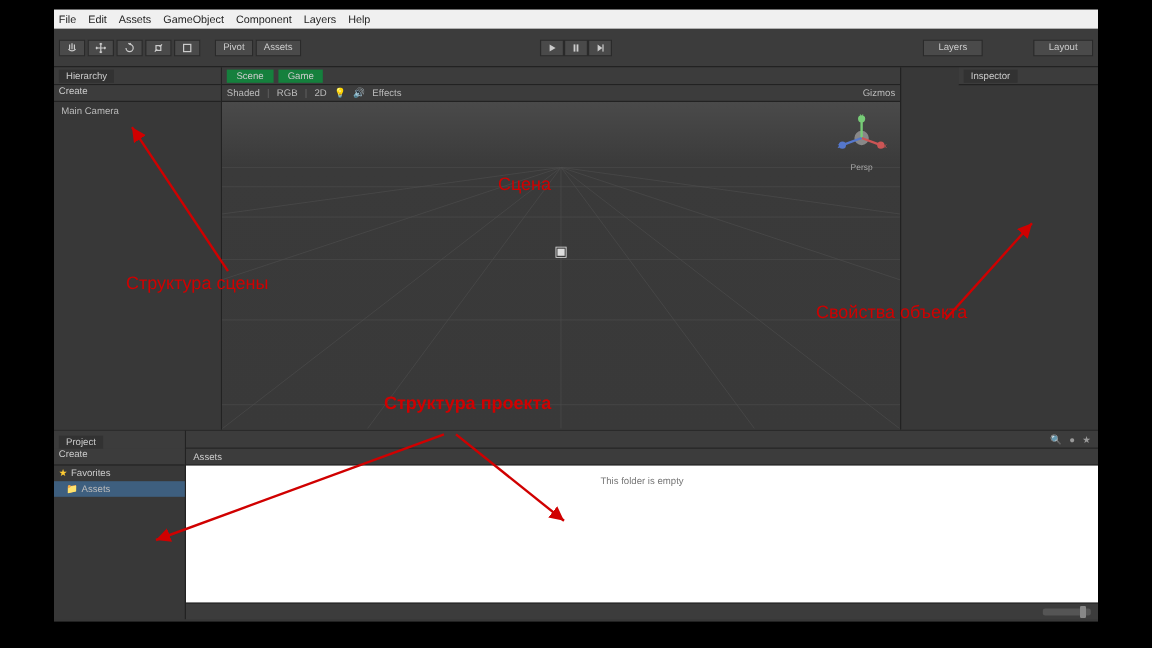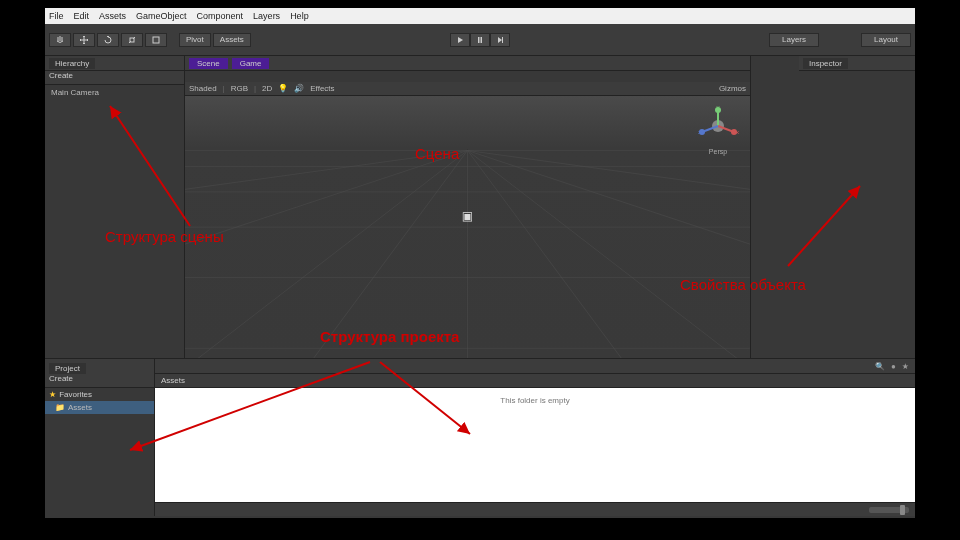--- a/index.html
+++ b/index.html
@@ -16,22 +16,22 @@
   .right-tools { margin-left: auto; display: flex; gap: 4px; }
   .right-tools .tool-pill { width: 50px; justify-content: center; margin-left: 38px; }
   .main { display: flex; height: 302px; }
   .hierarchy { width: 140px; background: #383838; border-right: 1px solid #222; display: flex; flex-direction: column; }
   .panel-tab { height: 15px; background: #3c3c3c; border-bottom: 1px solid #222; display: flex; align-items: center; padding: 0 4px; }
   .tab-label { font-size: 8px; color: #ccc; background: #323232; padding: 1px 6px; display: flex; align-items: center; gap: 3px; }
   .panel-sub { height: 14px; background: #3c3c3c; border-bottom: 1px solid #222; font-size: 8px; color: #ccc; display: flex; padding: 0 4px; gap: 6px; }
   .hierarchy-body { flex: 1; background: #383838; padding: 3px 6px; font-size: 8px; color: #bbb; }
   .scene-wrap { flex: 1; display: flex; flex-direction: column; background: #383838; }
   .scene-tabs { height: 15px; background: #3c3c3c; border-bottom: 1px solid #222; display: flex; align-items: center; padding: 0 4px; gap: 4px; }
-  .scene-tabs .tab { font-size: 8px; color: #ccc; background: #4c1d95; padding: 1px 8px; }
-  .scene-toolbar { height: 14px; background: #3c3c3c; border-bottom: 1px solid #222; display: flex; align-items: center; padding: 0 4px; gap: 6px; font-size: 8px; color: #bbb; margin-top: 11px; }
+  .scene-tabs .tab { font-size: 8px; color: #ccc; background: #15803d; padding: 1px 8px; }
+  .scene-toolbar { height: 14px; background: #3c3c3c; border-bottom: 1px solid #222; display: flex; align-items: center; padding: 0 4px; gap: 6px; font-size: 8px; color: #bbb; }
   .scene-toolbar .sep { color: #666; }
   .scene-toolbar .right { margin-left: auto; display: flex; gap: 4px; }
   .scene-view { flex: 1; position: relative; background: #393939; overflow: hidden; }
   .grid { position: absolute; inset: 0; background:
     linear-gradient(to bottom, #4a4a4a 0%, #3a3a3a 20%, #393939 100%);
   }
   .gridlines { position:absolute; inset:0; }
   .center-dot { position:absolute; left:49%; top:43%; font-size:12px; color:#ddd; }
   .gizmo { position:absolute; right:10px; top:8px; width:44px; height:44px; }
   .gizmo svg { width:44px; height:44px; }
@@ -257,21 +257,21 @@
       <div class="assets-footer">
         <div class="slider"></div>
       </div>
     </div>
   </div>
 
 </div>
 
 <div class="annot" style="left:415px; top:145px;">Сцена</div>
 <div class="annot" style="left:105px; top:228px;">Структура сцены</div>
-<div class="annot" style="left:680px; top:276px;">Свойства объекта</div>
+<div class="annot" style="left:680px; top:252px;">Свойства объекта</div>
 <div class="annot" style="left:320px; top:328px;font-weight:bold;">Структура проекта</div>
 
 <svg class="arrow" style="left:0;top:0;width:960px;height:540px">
   <defs>
     <marker id="ah" markerWidth="8" markerHeight="8" refX="6" refY="3" orient="auto">
       <path d="M0 0L6 3L0 6z" fill="#d00000"></path>
     </marker>
   </defs>
   <line x1="190" y1="226" x2="110" y2="106" stroke="#d00000" stroke-width="2" marker-end="url(#ah)"></line>
   <line x1="788" y1="266" x2="860" y2="186" stroke="#d00000" stroke-width="2" marker-end="url(#ah)"></line>

